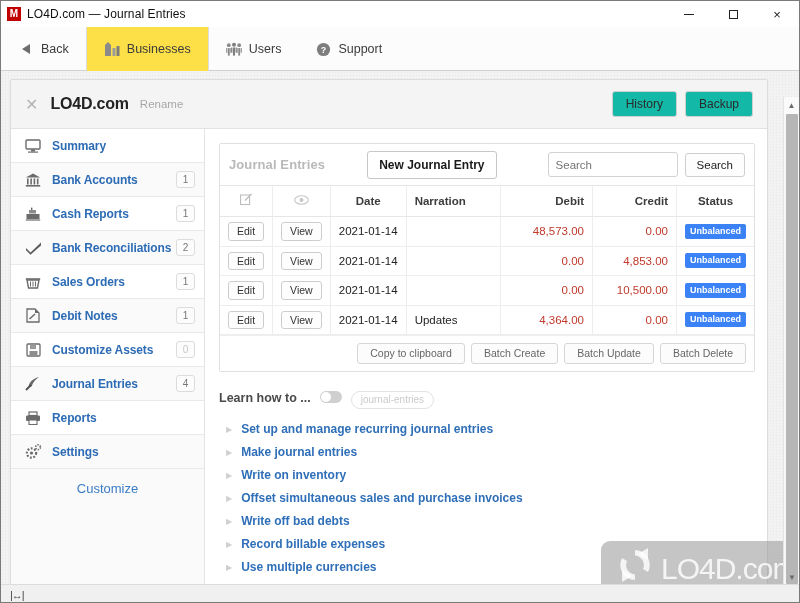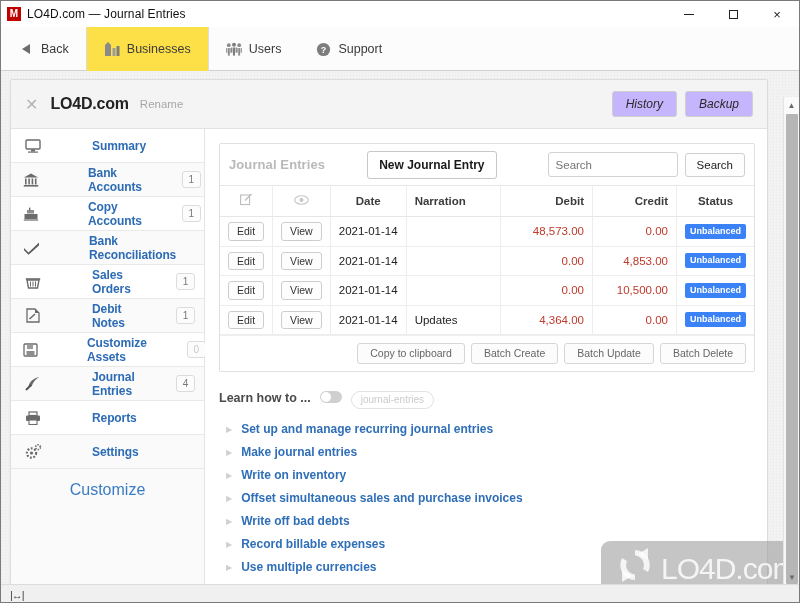--- a/index.html
+++ b/index.html
@@ -46,40 +46,40 @@
            background:#fff; border:1px solid #dcdcdc; border-radius:2px;
            box-shadow:0 1px 2px rgba(0,0,0,.06); overflow:hidden; }
 
   
   .biz-head { height:49px; background:#f4f4f4; border-bottom:1px solid #e2e2e2;
               display:flex; align-items:center; padding:0 14px; position:relative; }
   .x-ico { color:#b5b5b5; font-size:16px; margin-right:12px; font-weight:300; }
   .biz-name { font-size:16px; font-weight:bold; color:#222; letter-spacing:-.2px; }
   .rename { font-size:11.5px; color:#a8a8a8; margin-left:11px; }
   .head-btns { position:absolute; right:14px; display:flex; gap:8px; }
-  .btn { background:#c4b5fd; border:1px solid #cfcfcf; border-radius:3px;
+  .btn { background:#14b8a6; border:1px solid #cfcfcf; border-radius:3px;
          font-size:12px; color:#2a2a2a; padding:6px 13px; font-family:"Liberation Sans",sans-serif;
-         line-height:1;font-style:italic; }
+         line-height:1; }
 
   
   .split { display:flex; height:489px; }
   .sidebar { width:194px; background:#fafafa; border-right:1px solid #e4e4e4;
              padding-top:0; }
   .s-item { height:34px; display:flex; align-items:center; padding:0 9px 0 12px;
-            border-bottom:1px solid #e9e9e9; background:#fff;gap:40px; }
+            border-bottom:1px solid #e9e9e9; background:#fff; }
   .s-item.tint { background:#fafafa; }
   .s-ico { width:20px; height:18px; display:flex; align-items:center;
            justify-content:center; color:#6b6b6b; margin-right:9px; }
   .s-label { font-size:12px; color:#2d6cb5; font-weight:bold; flex:1;
              letter-spacing:-.1px; }
   .s-badge { min-width:19px; height:17px; border:1px solid #dcdcdc; border-radius:3px;
              background:#fcfcfc; font-size:10px; color:#777; display:flex;
              align-items:center; justify-content:center; padding:0 4px; }
   .s-badge.zero { color:#c9c9c9; }
-  .customize { text-align:center; font-size:16px; color:#3a7cc4; padding:12px 0 0; }
+  .customize { text-align:center; font-size:13px; color:#3a7cc4; padding:12px 0 0; }
 
   .main { flex:1; padding:14px 12px 0 14px; background:#fff; overflow:hidden; }
 
   
   .card { border:1px solid #e0e0e0; border-radius:2px; background:#fff; }
   .card-head { height:42px; display:flex; align-items:center; padding:0 9px;
                border-bottom:1px solid #e6e6e6; background:#fff; }
   .card-title { font-size:13px; color:#b9b9b9; font-weight:bold; margin-right:11px;
                 letter-spacing:.1px; }
   .btn-new { background:#fff; border:1px solid #c7c7c7; border-radius:3px;
@@ -270,21 +270,21 @@
 
           <div class="s-item">
             <span class="s-ico">
               <svg width="16" height="14" viewBox="0 0 16 14">
                   <rect x="1.5" y="7" width="13" height="5" fill="#6b6b6b"></rect>
                   <rect x="4" y="3" width="7" height="3.5" fill="#8d8d8d"></rect>
                   <rect x="6" y="0.6" width="1.4" height="2.6" fill="#6b6b6b"></rect>
                   <rect x="0.8" y="12.4" width="14.4" height="1.2" fill="#6b6b6b"></rect>
                 </svg>
             </span>
-            <span class="s-label">Copy Accounts</span>
+            <span class="s-label">Cash Reports</span>
             <span class="s-badge">1</span>
           </div>
 
           <div class="s-item tint">
             <span class="s-ico">
               <svg width="17" height="14" viewBox="0 0 17 14">
                   <polygon points="1,7 5.5,11.5 16,1.5 16,4.5 5.5,13.8 1,9.3" fill="#5e5e5e"></polygon>
                 </svg>
             </span>
             <span class="s-label">Bank Reconciliations</span>

